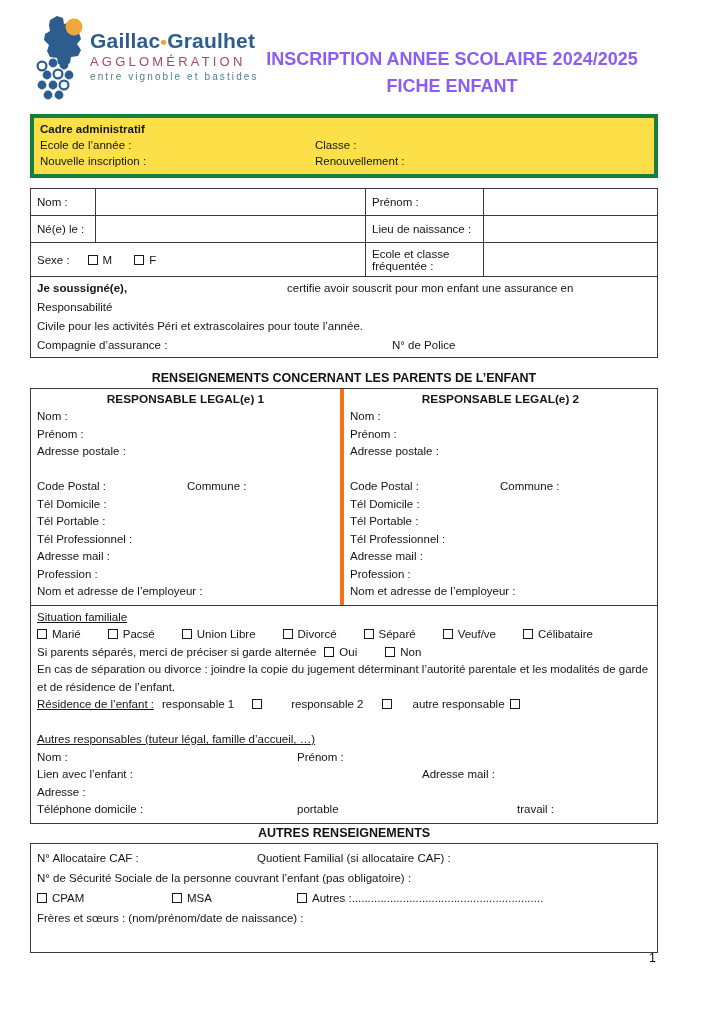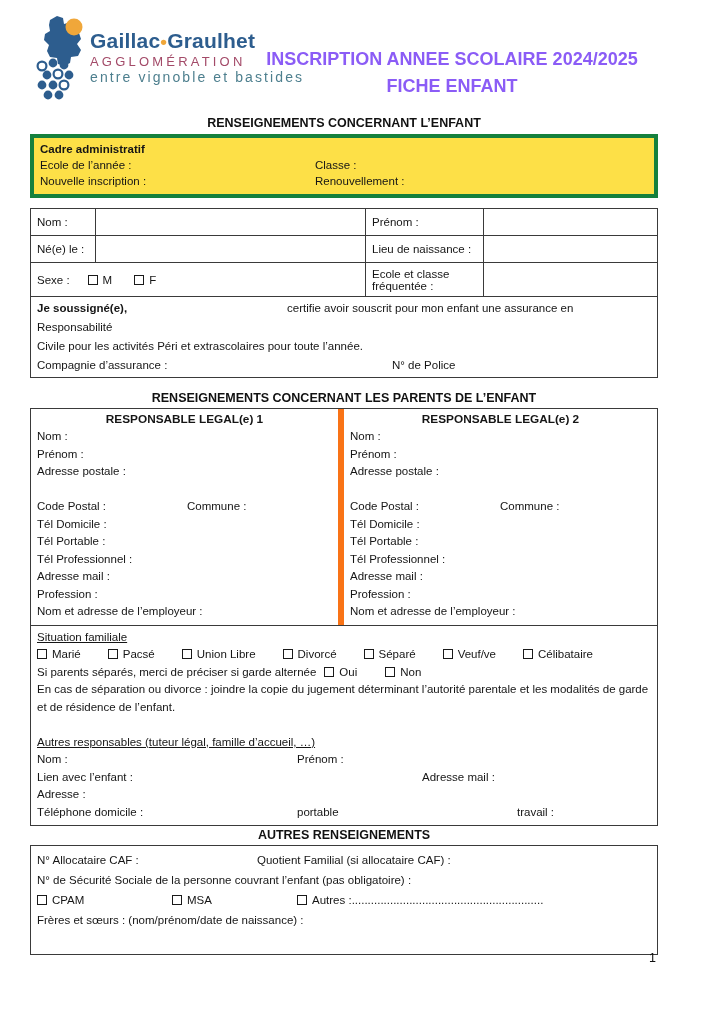--- a/index.html
+++ b/index.html
@@ -13,21 +13,21 @@
   .page { position:relative; width:688px; height:1024px; padding:14px 30px 0; }
 
   
   .header-wrap { position:relative; height:100px; }
   .logo { position:absolute; left:4px; top:0; display:flex; align-items:flex-start; }
   .logo-mark { width:54px; height:92px; }
   .logo-text { margin-left:2px; padding-top:16px; }
   .logo-name { font-size:21px; font-weight:bold; color:#2d5d8e; letter-spacing:0.2px; line-height:22px; }
   .logo-name .dot { color:#f0a73a; font-size:19px; }
   .logo-sub { font-size:13px; color:#a34a68; letter-spacing:3.2px; font-weight:500; line-height:17px; }
-  .logo-tag { font-size:14px; color:#4d7f8e; letter-spacing:2.1px; line-height:14px; }
+  .logo-tag { font-size:10px; color:#4d7f8e; letter-spacing:2.1px; line-height:14px; }
   .doc-title { position:absolute; left:228px; right:12px; top:32px; text-align:center;
                font-size:18px; font-weight:bold; line-height:27px; color:#8b5cf6; }
 
   
   .sec-h { text-align:center; font-size:12.5px; font-weight:bold; color:#111; }
   .sec-h.enfant { margin:2px 0 4px; }
   .sec-h.parents { margin:13px 0 3px; }
   .sec-h.autres { margin:2px 0 3px; }
 
   
@@ -42,21 +42,21 @@
   table.enfant .r1 td { height:27px; }
   table.enfant .r3 td { height:34px; }
   td.assur { height:57px; line-height:19px; padding:2px 6px 4px; }
   .iw250 { display:inline-block; width:250px;font-weight:bold; }
   .iw355 { display:inline-block; width:355px; }
 
   
   .parents-box { border:1px solid #3a3a3a; margin-top:0; }
   .parents-cols { display:flex; }
   .pcol { width:50%; padding:1px 6px 4px; }
-  .pcol.left { border-right:6px solid #f97316; }
+  .pcol.left { border-right:4px solid #f97316; }
   .pcol h3 { text-align:center; font-size:11.8px; font-weight:bold; line-height:18px; }
   .pcol .fline { line-height:17.5px; }
   .iw150 { display:inline-block; width:150px; }
 
   
   .situation { border-top:1px solid #3a3a3a; padding:3px 6px 4px; }
   .situation .sline { line-height:17.5px; }
   .ul { text-decoration:underline; }
   .opts { display:flex; justify-content:space-between; padding-right:58px; line-height:17.5px; }
   .cb { display:inline-block; width:10px; height:10px; border:1.4px solid #1a1a1a;
@@ -105,21 +105,20 @@
         <div class="logo-sub">AGGLOMÉRATION</div>
         <div class="logo-tag">entre vignoble et bastides</div>
       </div>
     </div>
     <div class="doc-title">
       <div>INSCRIPTION ANNEE SCOLAIRE 2024/2025</div>
       <div>FICHE ENFANT</div>
     </div>
   </div>
 
-  <div class="sec-h enfant">RENSEIGNEMENTS CONCERNANT L’ENFANT</div>
 
   <div class="admin-box">
     <div class="aline b">Cadre administratif</div>
     <div class="aline">
       <span class="iw275">Ecole de l’année :</span><span>Classe :</span>
     </div>
     <div class="aline">
       <span class="iw275">Nouvelle inscription :</span><span>Renouvellement :</span>
     </div>
   </div>
@@ -209,20 +208,23 @@
         <span><span class="cb"></span><span>Veuf/ve</span></span>
         <span><span class="cb"></span><span>Célibataire</span></span>
       </div>
 
       <div class="sline">
         <span>Si parents séparés, merci de préciser si garde alternée</span><span class="gap8"></span><span class="cb"></span><span>Oui</span><span class="gap28"></span><span class="cb"></span><span>Non</span>
       </div>
 
       <div class="sline">En cas de séparation ou divorce : joindre la copie du jugement déterminant l’autorité parentale et les modalités de garde et de résidence de l’enfant.</div>
 
+      <div class="sline">
+        <span class="ul">Résidence de l’enfant :</span><span class="gap8"></span><span>responsable 1</span><span class="gap18"></span><span class="cb"></span><span class="gap24"></span><span>responsable 2</span><span class="gap18"></span><span class="cb"></span><span class="gap16"></span><span>autre responsable</span><span class="cb after"></span>
+      </div>
 
       <div class="sline">&nbsp;</div>
 
       <div class="sline ul">Autres responsables (tuteur légal, famille d’accueil, …)</div>
       <div class="sline"><span class="iw260">Nom :</span><span>Prénom :</span></div>
       <div class="sline"><span class="iw385">Lien avec l’enfant :</span><span>Adresse mail :</span></div>
       <div class="sline">Adresse :</div>
       <div class="sline"><span class="iw260">Téléphone domicile :</span><span class="iw220">portable</span><span>travail :</span></div>
     </div>
   </div>

